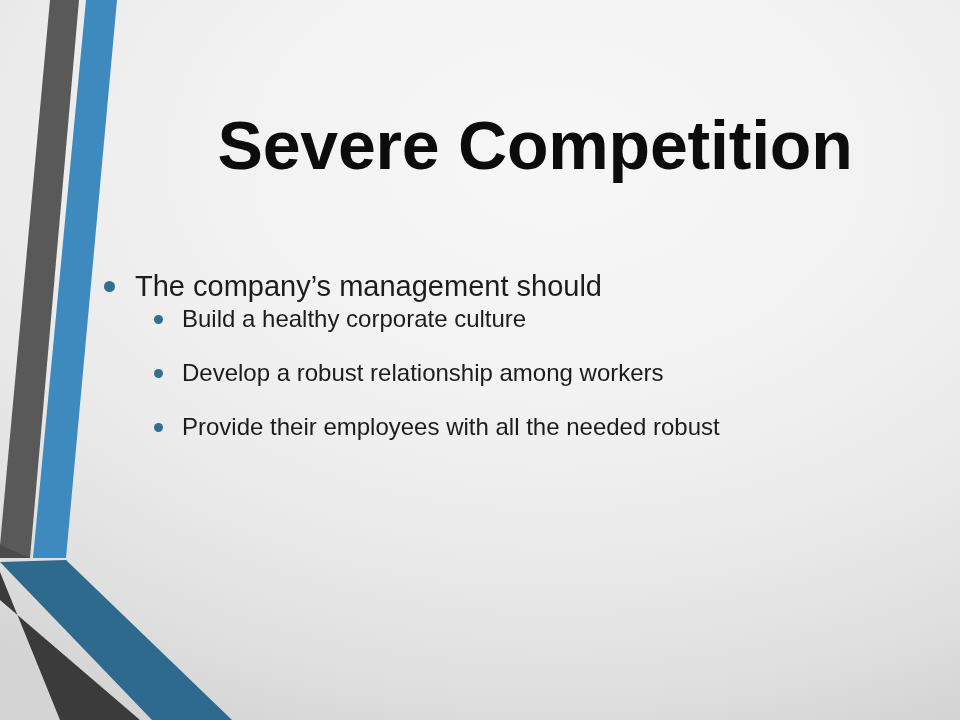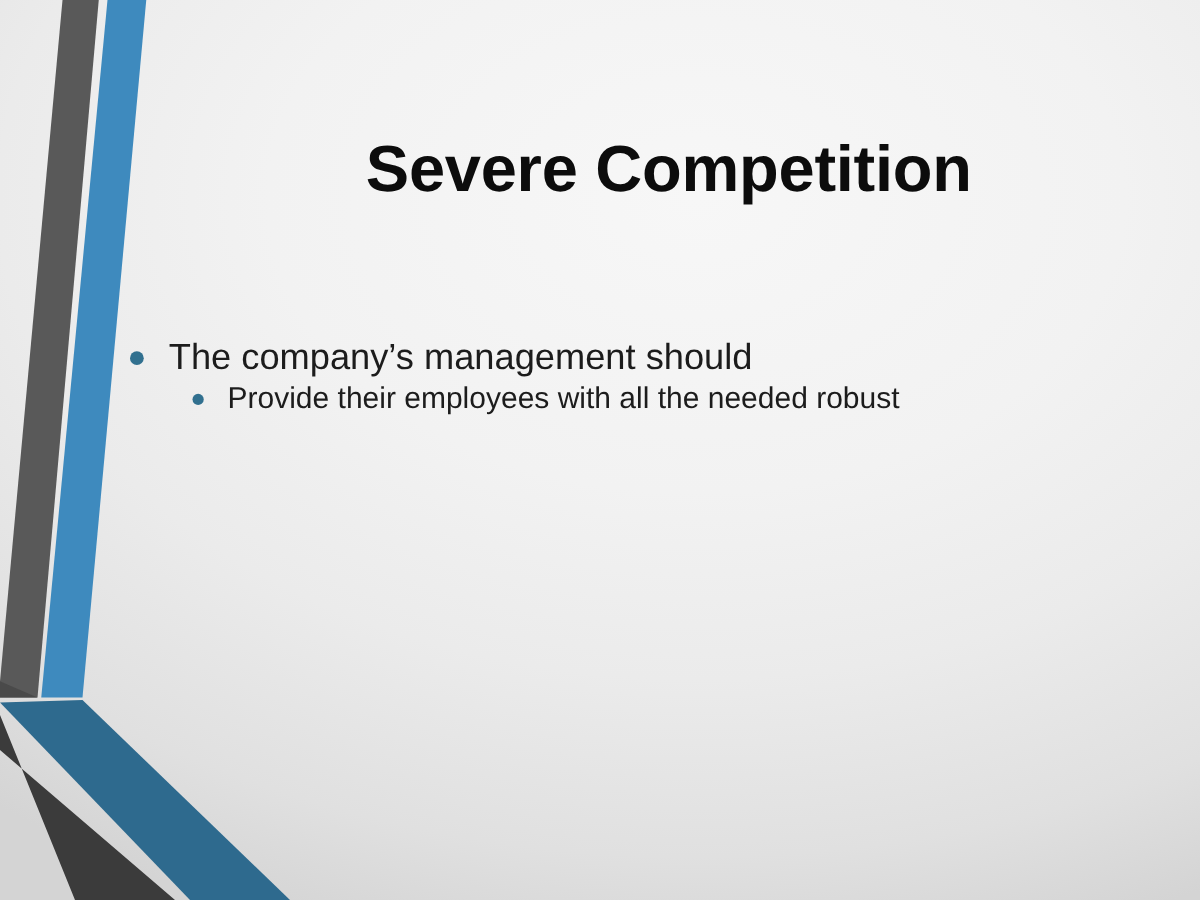--- a/index.html
+++ b/index.html
@@ -40,21 +40,21 @@
   .title-block {
     position: absolute;
     left: 150px;
     top: 108px;
     width: 770px;
     text-align: center;
   }
   .title-text {
     margin: 0;
     font-family: "Liberation Sans", sans-serif;
-    font-size: 52px;
+    font-size: 68px;
     font-weight: bold;
     color: #0c0c0c;
     letter-spacing: -0.2px;
     line-height: 1.1;
     white-space: nowrap;
   }
 
   
   .body-block {
     position: absolute;
@@ -127,21 +127,29 @@
     <h1 class="title-text">Severe Competition</h1>
   </div>
 
   <div class="body-block">
 
     <div class="bullet-row level-1">
       <span class="bullet-dot"></span>
       <span class="bullet-text">The company’s management should</span>
     </div>
 
+    <div class="bullet-row level-2">
+      <span class="bullet-dot"></span>
+      <span class="bullet-text">Build a healthy corporate culture</span>
+    </div>
 
+    <div class="bullet-row level-2">
+      <span class="bullet-dot"></span>
+      <span class="bullet-text">Develop a robust relationship among workers</span>
+    </div>
 
     <div class="bullet-row level-2">
       <span class="bullet-dot"></span>
       <span class="bullet-text">Provide their employees with all the needed robust</span>
     </div>
 
   </div>
 
 </div>
 

